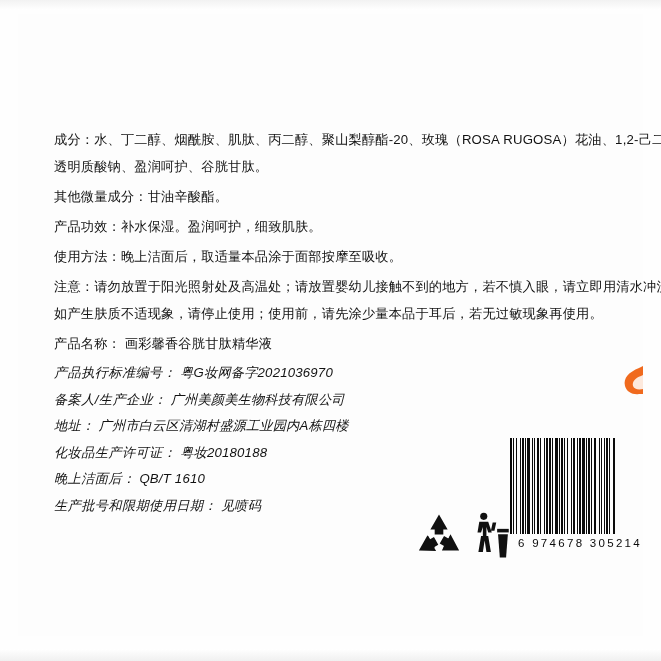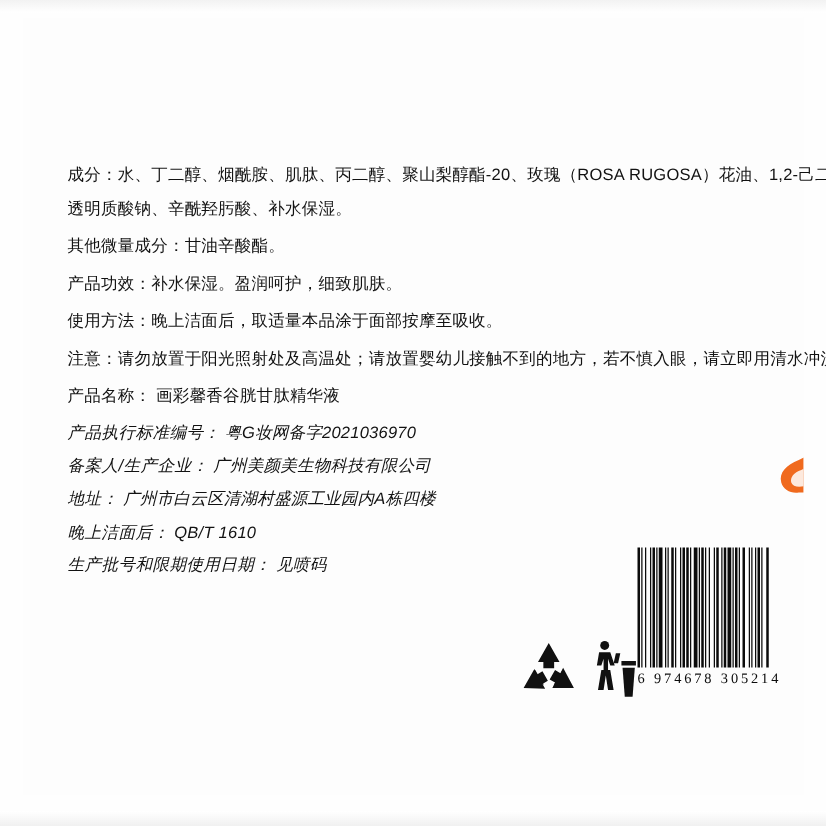--- a/index.html
+++ b/index.html
@@ -85,25 +85,25 @@
     display: flex;
     align-items: flex-end;
     gap: 0px;
   }
   .bar {
     background: #0b0b0b;
     height: 100%;
   }
   .barcode-digits {
     margin-top: 3px;
-    font-family: Liberation Serif, serif;
+    font-family: Liberation Sans, sans-serif;
     font-size: 11.5px;
     letter-spacing: 2.3px;
     color: #0b0b0b;
-    text-align: left;
+    text-align: center;
     white-space: nowrap;
   }
 
   
   .icons {
     position: absolute;
     left: 398px;
     top: 497px;
     width: 100px;
     height: 52px;
@@ -147,56 +147,61 @@
 <div class="page">
   <div class="edge-shadow-top"></div>
   <div class="edge-shadow-bottom"></div>
 
   <div class="panel">
 
     <div class="text-block">
 
       <div class="para">
         <div class="line">成分：水、丁二醇、烟酰胺、肌肽、丙二醇、聚山梨醇酯-20、玫瑰（ROSA RUGOSA）花油、1,2-己二醇、</div>
-        <div class="line">透明质酸钠、辛酰羟肟酸、补水保湿。</div>
+        <div class="line">透明质酸钠、盈润呵护、谷胱甘肽。</div>
       </div>
 
       <div class="para">
         <div class="line">其他微量成分：甘油辛酸酯。</div>
       </div>
 
       <div class="para">
         <div class="line">产品功效：补水保湿。盈润呵护，细致肌肤。</div>
       </div>
 
       <div class="para">
         <div class="line">使用方法：晚上洁面后，取适量本品涂于面部按摩至吸收。</div>
       </div>
 
       <div class="para">
         <div class="line">注意：请勿放置于阳光照射处及高温处；请放置婴幼儿接触不到的地方，若不慎入眼，请立即用清水冲洗，</div>
+        <div class="line">如产生肤质不适现象，请停止使用；使用前，请先涂少量本品于耳后，若无过敏现象再使用。</div>
       </div>
 
       <div class="para">
         <div class="line">产品名称：  画彩馨香谷胱甘肽精华液</div>
       </div>
 
 
       <div class="info-rows">
         <div class="line">
           <span class="label">产品执行标准编号：</span>
           <span>粤G妆网备字2021036970</span>
         </div>
         <div class="line">
           <span class="label">备案人/生产企业：</span>
           <span>广州美颜美生物科技有限公司</span>
         </div>
         <div class="line">
           <span class="label">地址：</span>
           <span>广州市白云区清湖村盛源工业园内A栋四楼</span>
+        </div>
+        <div class="line">
+          <span class="label">化妆品生产许可证：</span>
+          <span>粤妆20180188</span>
         </div>
         <div class="line">
           <span class="label">晚上洁面后：</span>
           <span>QB/T   1610</span>
         </div>
         <div class="line">
           <span class="label">生产批号和限期使用日期：</span>
           <span>见喷码</span>
         </div>
       </div>

